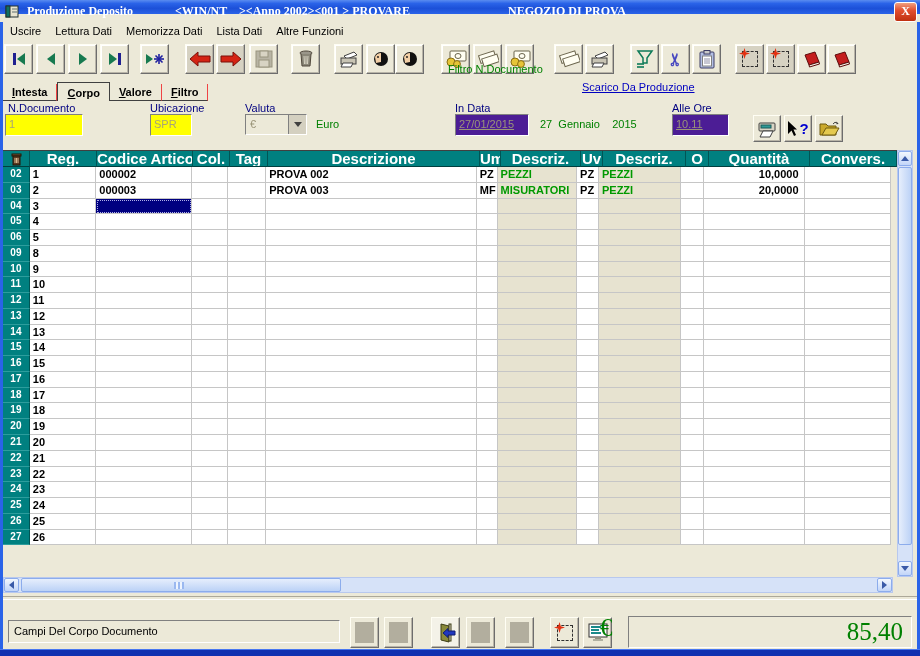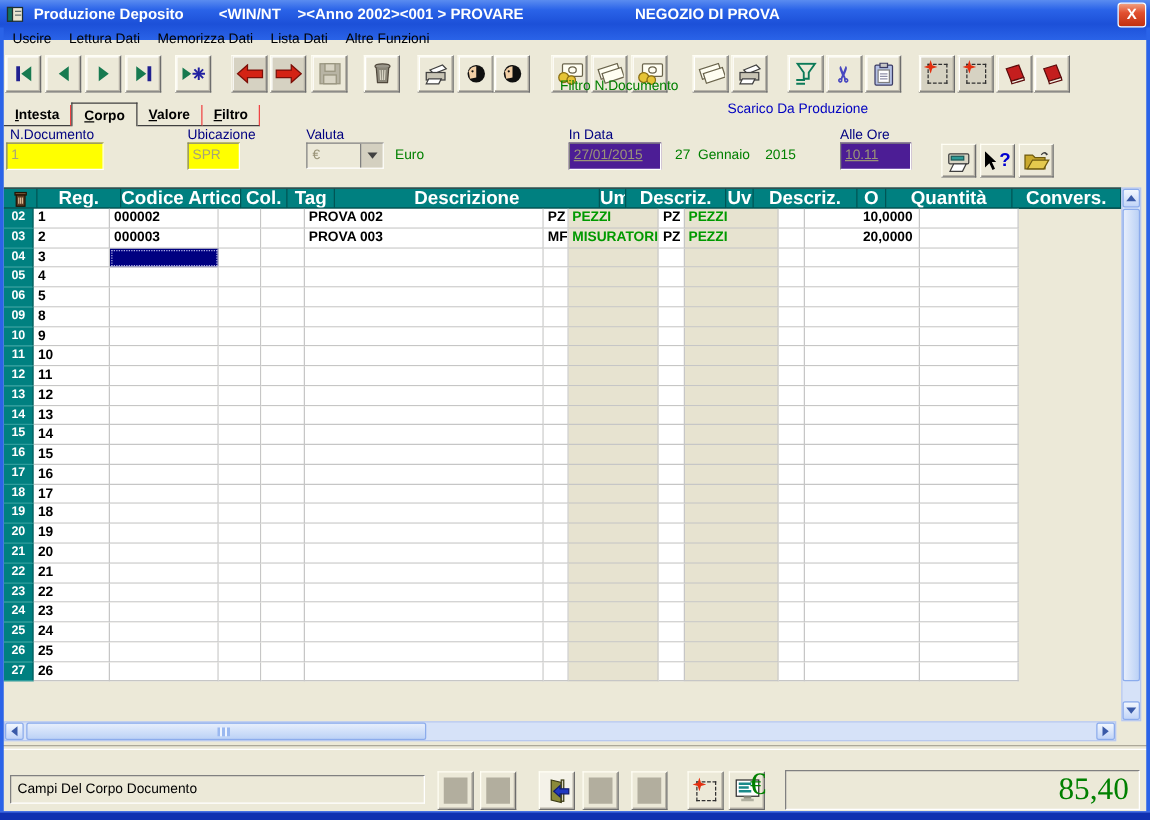--- a/index.html
+++ b/index.html
@@ -1,42 +1,42 @@
 <!DOCTYPE html>
 <html><head>
 <meta charset="utf-8">
 <style>
   html,body{margin:0;padding:0;}
   body{font-family:"Liberation Sans",sans-serif;background:#555;}
   #win{position:relative;width:920px;height:656px;background:#ece9d8;overflow:hidden;}
 
   
-  .titlebar{position:absolute;left:0;top:0;width:920px;height:32px;
+  .titlebar{position:absolute;left:0;top:0;width:920px;height:14px;
     background:linear-gradient(to bottom,#5a8cf0 0%,#2a63e8 25%,#1c50d8 60%,#2a63e8 100%);
-    color:#fff;font-weight:bold;font-size:12px;}
+    color:#fff;font-weight:bold;font-size:12px;font-family:Liberation Serif, serif;}
   .titlebar .appicon{position:absolute;left:5px;top:3px;}
   .t-left{position:absolute;left:27px;top:4px;white-space:pre;}
   .t-mid{position:absolute;left:175px;top:4px;white-space:pre;}
   .t-right{position:absolute;left:508px;top:4px;white-space:pre;}
   .closebtn{position:absolute;right:3px;top:2px;width:21px;height:18px;border-radius:3px;
     background:linear-gradient(to bottom,#f0a080 0%,#e25030 40%,#c03010 100%);
     border:1px solid #fff;color:#fff;font-weight:bold;font-size:12px;line-height:16px;text-align:center;}
 
   
   #menubar{position:absolute;left:3px;top:22px;width:734px;height:18px;display:flex;align-items:center;font-size:11px;}
   .mitem{padding:0 7px;color:#000;}
 
   
   .tbtn{position:absolute;top:44px;width:29px;height:30px;background:#ece9d8;
     border:1px solid;border-color:#fffef4 #6d6d6d #6d6d6d #fffef4;
     box-shadow:inset -1px -1px 0 #b8b4a8,inset 1px 1px 0 #ffffff;
     display:flex;align-items:center;justify-content:center;box-sizing:border-box;padding:0;}
   .tbtn.gray{background:#d6d2c2;}
   .caption-green{position:absolute;top:63px;font-size:11px;color:#008000;margin-left:20px;}
-  .caption-blue{position:absolute;top:81px;font-size:11px;color:#0000c0;}
+  .caption-blue{position:absolute;top:81px;font-size:11px;color:#0000c0;text-decoration:underline;}
 
   
   #tabs{position:absolute;left:3px;top:84px;height:17px;display:flex;font-size:11px;font-weight:bold;}
   .tab{padding:1px 9px 0 9px;border-right:1px solid #ef4444;border-bottom:1px solid #404040;line-height:15px;}
   .tab .hot{text-decoration:underline;}
   .tab.active{background:#ece9d8;border:1px solid #404040;border-bottom:none;margin-top:-2px;padding-top:3px;}
 
   
   .flabel{position:absolute;top:102px;font-size:11px;color:#000080;}
   .field{position:absolute;top:114px;height:22px;box-sizing:border-box;font-size:11px;
@@ -51,21 +51,21 @@
   .arrow-down{width:0;height:0;border-left:4px solid transparent;border-right:4px solid transparent;border-top:5px solid #404040;}
   .fbtn{position:absolute;top:115px;width:28px;height:27px;background:#ece9d8;
     border:1px solid;border-color:#fffef4 #6d6d6d #6d6d6d #fffef4;box-shadow:inset -1px -1px 0 #b8b4a8;
     display:flex;align-items:center;justify-content:center;box-sizing:border-box;padding:0;}
 
   
   #gridbox{position:absolute;left:3px;top:150px;width:911px;height:443px;font-weight:bold;}
   #thead{display:flex;height:17px;background:#008080;width:894px;border-top:1px solid #404040;box-sizing:border-box;}
   .hcell{box-sizing:border-box;border-right:1px solid #005555;border-bottom:1px solid #003f3f;
     color:#fff;text-align:center;font-size:15px;line-height:15px;overflow:hidden;white-space:nowrap;}
-  #tbody{width:812px;}
+  #tbody{width:888px;}
   .trow{display:flex;height:15.77px;}
   .tcell{box-sizing:border-box;border-right:1px solid #c6c6c6;border-bottom:1px solid #c6c6c6;
     background:#fff;font-size:11px;line-height:14px;padding:0 3px;overflow:hidden;white-space:nowrap;color:#000;}
   .rownum{background:#008080;color:#fff;text-align:center;padding:0;border-right:1px solid #005555;border-bottom:1px solid #2d9d9d;font-size:10px;}
   .descell{background:#e7e3d0;color:#009900;}
   .numcell{text-align:right;padding-right:5px;}
   .selcell{background:#000080;outline:1px dotted #b0b0e8;outline-offset:-2px;}
   .c-num{width:27px}.c-reg{width:67px}.c-codice{width:96px}.c-col{width:37px}.c-tag{width:38px}
   .c-desc{width:212px}.c-um{width:21px}.c-d1{width:80px}.c-uv{width:22px}.c-d2{width:83px}
   .c-o{width:23px}.c-qta{width:101px}.c-conv{width:87px}

